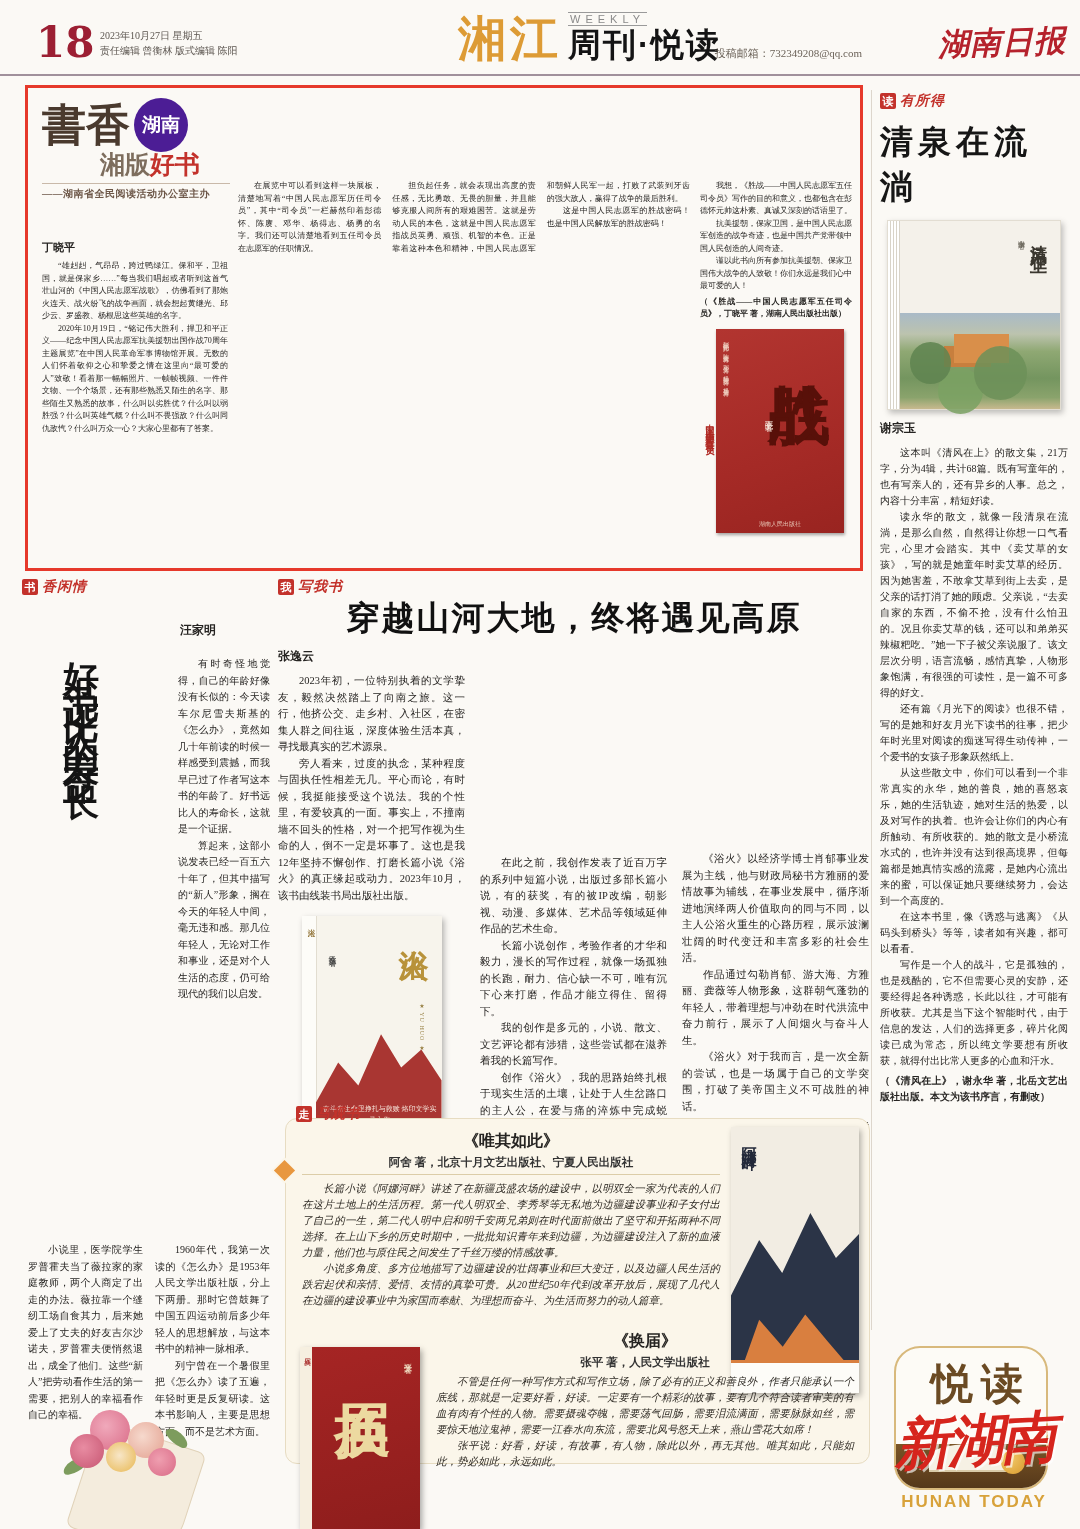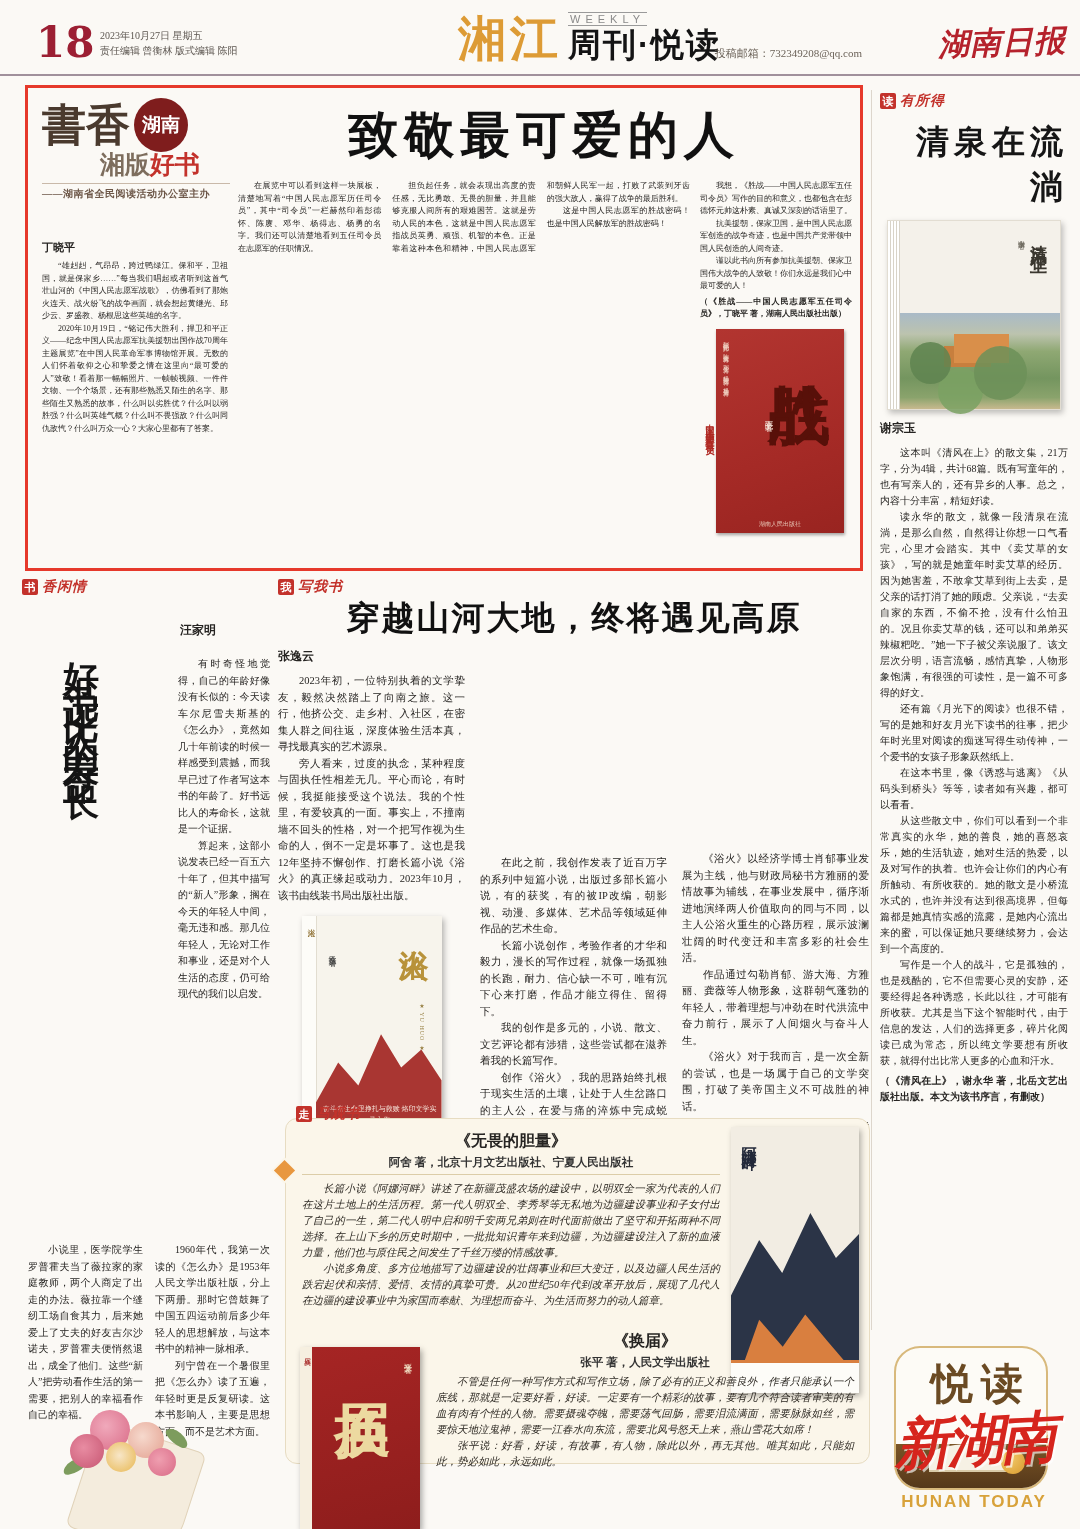--- a/index.html
+++ b/index.html
@@ -18,21 +18,21 @@
   .paperlogo{position:absolute;right:14px;top:22px;font-size:31px;font-weight:900;font-style:italic;color:#b5222c;transform:rotate(-2deg);letter-spacing:1px;}
   
   .tag{display:flex;align-items:center;gap:4px;}
   .tag-sq{width:16px;height:16px;background:#c3322b;color:#fff;font-size:11px;line-height:16px;text-align:center;border-radius:2px;font-weight:bold;}
   .tag-label{color:#c3322b;font-size:14px;font-weight:bold;font-style:italic;letter-spacing:1px;}
   
   .lead{position:absolute;left:25px;top:85px;width:838px;height:486px;border:3px solid #e6392b;box-sizing:border-box;background:#fbf9f5;}
   .lead-logo{position:absolute;left:14px;top:10px;width:188px;}
   .ll-row{display:flex;align-items:center;}
   .ll-shu{font-size:44px;font-weight:900;color:#4a3a2e;font-family:"DejaVu Serif",serif;line-height:48px;}
-  .ll-circle{width:54px;height:54px;background:#7f1d1d;border-radius:50%;color:#fff;font-size:19px;font-weight:bold;display:flex;align-items:center;justify-content:center;margin-left:4px;}
+  .ll-circle{width:54px;height:54px;background:#4c1d95;border-radius:50%;color:#fff;font-size:19px;font-weight:bold;display:flex;align-items:center;justify-content:center;margin-left:4px;}
   .ll-xb{font-size:25px;font-weight:900;margin:-4px 0 2px 58px;}
   .ll-xb .g{color:#7d6d5d;}
   .ll-xb .r{color:#c3322b;}
   .ll-cap{font-size:10px;font-weight:bold;color:#6d5748;border-top:1px solid #c9b9a9;padding-top:3px;letter-spacing:0.5px;}
   .lead-headline{position:absolute;left:206px;top:14px;width:620px;text-align:center;font-size:50px;font-weight:900;letter-spacing:6px;color:#111;font-family:"Liberation Serif",serif;}
   .lead small, .lead p{margin:0;}
   .lead-byline{font-size:11px;font-weight:bold;margin-bottom:5px;}
   .lead-colA{position:absolute;left:14px;top:152px;width:186px;height:312px;}
   .lead-body p{font-size:8px;line-height:12.5px;text-align:justify;text-indent:2em;margin:0;}
   .lead-multicol{position:absolute;left:210px;top:92px;width:452px;height:372px;column-count:3;column-gap:11px;}
@@ -151,21 +151,20 @@
     <div class="lead-logo">
       <div class="ll-row">
         <span class="ll-shu">書香</span>
         <span class="ll-circle">湖南</span>
       </div>
       <div class="ll-xb">
         <span class="g">湘版</span><span class="r">好书</span>
       </div>
       <div class="ll-cap">——湖南省全民阅读活动办公室主办</div>
     </div>
-    <h1 class="lead-headline" style="margin:0;">致敬最可爱的人</h1>
 
     <div class="lead-colA lead-body">
       <div class="lead-byline">丁晓平</div>
       <p>“雄赳赳，气昂昂，跨过鸭绿江。保和平，卫祖国，就是保家乡……”每当我们唱起或者听到这首气壮山河的《中国人民志愿军战歌》，仿佛看到了那炮火连天、战火纷飞的战争画面，就会想起黄继光、邱少云、罗盛教、杨根思这些英雄的名字。</p>
       <p>2020年10月19日，“铭记伟大胜利，捍卫和平正义——纪念中国人民志愿军抗美援朝出国作战70周年主题展览”在中国人民革命军事博物馆开展。无数的人们怀着敬仰之心和挚爱之情在这里向“最可爱的人”致敬！看着那一幅幅照片、一帧帧视频、一件件文物、一个个场景，还有那些熟悉又陌生的名字、那些陌生又熟悉的故事，什么叫以劣胜优？什么叫以弱胜强？什么叫英雄气概？什么叫不畏强敌？什么叫同仇敌忾？什么叫万众一心？大家心里都有了答案。</p>
     </div>
 
     <div class="lead-multicol lead-body">
       <p>在展览中可以看到这样一块展板，清楚地写着“中国人民志愿军历任司令员”，其中“司令员”一栏赫然印着彭德怀、陈赓、邓华、杨得志、杨勇的名字。我们还可以清楚地看到五任司令员在志愿军的任职情况。</p>
       <p>担负起任务，就会表现出高度的责任感，无比勇敢、无畏的胆量，并且能够克服人间所有的艰难困苦。这就是劳动人民的本色，这就是中国人民志愿军指战员英勇、顽强、机智的本色。正是靠着这种本色和精神，中国人民志愿军和朝鲜人民军一起，打败了武装到牙齿的强大敌人，赢得了战争的最后胜利。</p>
@@ -189,34 +188,34 @@
     </div>
   </div>
 
   <div class="vdivider"></div>
 
   <div class="sidebar">
     <div class="tag">
       <span class="tag-sq">读</span>
       <span class="tag-label">有所得</span>
     </div>
-    <h2 class="sb-title" style="margin-bottom:10px;text-align:right;">清泉在流淌</h2>
+    <h2 class="sb-title" style="margin-bottom:10px;">清泉在流淌</h2>
     <div class="qf-book">
       <div class="qf-pages"></div>
       <div class="qf-title">清风在上</div>
       <div class="qf-author">谢永华 著</div>
       <div class="qf-paint"></div>
     </div>
     <div class="sb-byline">谢宗玉</div>
     <div class="sb-body">
       <p>这本叫《清风在上》的散文集，21万字，分为4辑，共计68篇。既有写童年的，也有写亲人的，还有异乡的人事。总之，内容十分丰富，精短好读。</p>
       <p>读永华的散文，就像一段清泉在流淌，是那么自然，自然得让你想一口气看完，心里才会踏实。其中《卖艾草的女孩》，写的就是她童年时卖艾草的经历。因为她害羞，不敢拿艾草到街上去卖，是父亲的话打消了她的顾虑。父亲说，“去卖自家的东西，不偷不抢，没有什么怕丑的。况且你卖艾草的钱，还可以和弟弟买辣椒粑吃。”她一下子被父亲说服了。该文层次分明，语言流畅，感情真挚，人物形象饱满，有很强的可读性，是一篇不可多得的好文。</p>
       <p>还有篇《月光下的阅读》也很不错，写的是她和好友月光下读书的往事，把少年时光里对阅读的痴迷写得生动传神，一个爱书的女孩子形象跃然纸上。</p>
+      <p>从这些散文中，你们可以看到一个非常真实的永华，她的善良，她的喜怒哀乐，她的生活轨迹，她对生活的热爱，以及对写作的执着。也许会让你们的内心有所触动、有所收获的。她的散文是小桥流水式的，也许并没有达到很高境界，但每篇都是她真情实感的流露，是她内心流出来的蜜，可以保证她只要继续努力，会达到一个高度的。</p>
       <p>在这本书里，像《诱惑与逃离》《从码头到桥头》等等，读者如有兴趣，都可以看看。</p>
-      <p>从这些散文中，你们可以看到一个非常真实的永华，她的善良，她的喜怒哀乐，她的生活轨迹，她对生活的热爱，以及对写作的执着。也许会让你们的内心有所触动、有所收获的。她的散文是小桥流水式的，也许并没有达到很高境界，但每篇都是她真情实感的流露，是她内心流出来的蜜，可以保证她只要继续努力，会达到一个高度的。</p>
       <p>写作是一个人的战斗，它是孤独的，也是残酷的，它不但需要心灵的安静，还要经得起各种诱惑，长此以往，才可能有所收获。尤其是当下这个智能时代，由于信息的发达，人们的选择更多，碎片化阅读已成为常态，所以纯文学要想有所收获，就得付出比常人更多的心血和汗水。</p>
       <p class="sb-closing">（《清风在上》，谢永华 著，北岳文艺出版社出版。本文为该书序言，有删改）</p>
     </div>
   </div>
 
   <div class="badge">
     <div class="badge-frame">
       <div class="badge-title">悦读</div>
       <div class="badge-bookimg"></div>
     </div>
@@ -291,21 +290,21 @@
   </div>
 
   <div class="panel">
     <div class="panel-tag tag">
       <span class="tag-sq">走</span>
       <span class="tag-label">马观书</span>
     </div>
     <div class="diamond"></div>
 
     <div class="r1">
-      <p class="r-title">《无畏的胆量》</p>
+      <p class="r-title">《唯其如此》</p>
       <p class="r-pub">阿舍 著，北京十月文艺出版社、宁夏人民出版社</p>
       <hr class="r-rule">
       <p class="body">长篇小说《阿娜河畔》讲述了在新疆茂盛农场的建设中，以明双全一家为代表的人们在这片土地上的生活历程。第一代人明双全、李秀琴等无私地为边疆建设事业和子女付出了自己的一生，第二代人明中启和明千安两兄弟则在时代面前做出了坚守和开拓两种不同选择。在上山下乡的历史时期中，一批批知识青年来到边疆，为边疆建设注入了新的血液力量，他们也与原住民之间发生了千丝万缕的情感故事。</p>
       <p class="body">小说多角度、多方位地描写了边疆建设的壮阔事业和巨大变迁，以及边疆人民生活的跌宕起伏和亲情、爱情、友情的真挚可贵。从20世纪50年代到改革开放后，展现了几代人在边疆的建设事业中为家国而奉献、为理想而奋斗、为生活而努力的动人篇章。</p>
     </div>
 
     <div class="anna-cover">
       <div class="anna-title">阿娜河畔</div>
       <div class="anna-mtn"></div>
       <div class="anna-strip"></div>

